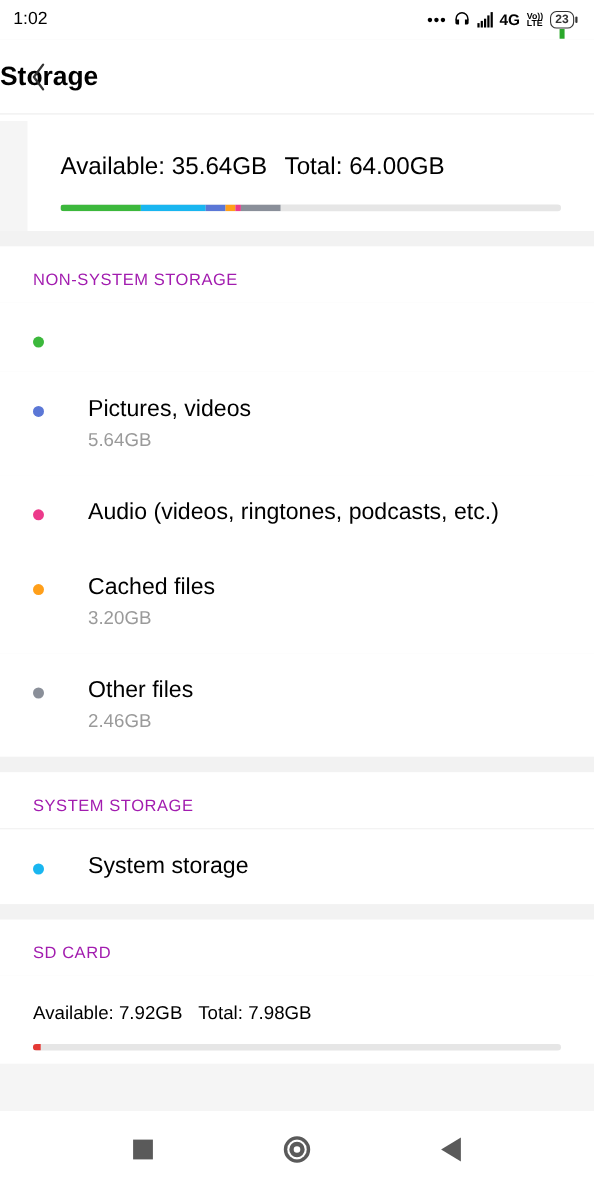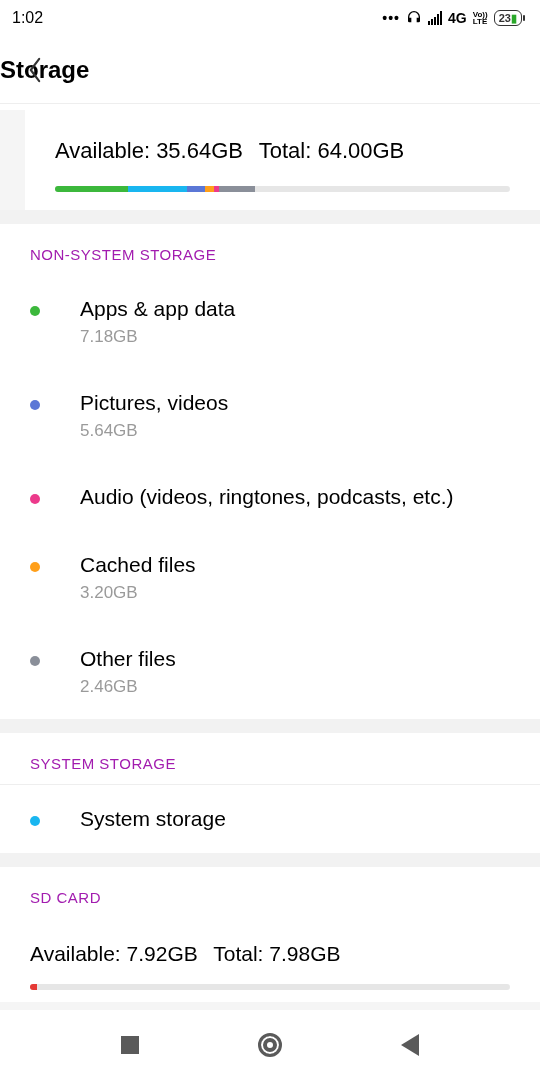--- a/index.html
+++ b/index.html
@@ -20,21 +20,21 @@
     justify-content: space-between;
     padding: 0 18px 0 12px;
     font-size: 16px;
     font-weight: 500;
   }
   .status-right { display: flex; align-items: center; gap: 6px; font-size: 14px; }
   .battery {
     display: inline-flex; align-items: center;
     border: 1.5px solid #333; border-radius: 6px;
     padding: 1px 4px; height: 16px; font-size: 11px; font-weight: 700;
-    position: relative; color: #333;
+    position: relative; color: #333; flex-direction: column;
   }
   .battery::after {
     content: ""; position: absolute; right: -4px; top: 4px;
     width: 2px; height: 6px; background: #333; border-radius: 1px;
   }
   .battery .fill { color:#2aa82a; }
   .header {
     background: #fff;
     height: 68px;
     display: flex;
@@ -76,21 +76,21 @@
     display: flex; align-items: flex-start;
     padding: 22px 30px 22px 30px;
   }
   .dot {
     width: 10px; height: 10px; border-radius: 50%;
     margin-top: 9px; margin-right: 40px; flex-shrink: 0;
   }
   .item-title { font-size: 21px; font-weight: 400; color: #000; }
   .item-sub { font-size: 17px; color: #9a9a9a; margin-top: 6px; }
   .sd-summary { padding: 24px 30px 12px; background:#fff; }
-  .sd-summary .summary-text { font-size: 21px; }
+  .sd-summary .summary-text { font-size: 17px; }
   .sd-bar {
     margin-top: 18px; height: 6px; background: #e6e6e6;
     border-radius: 3px; overflow: hidden;
   }
   .sd-bar .used { height:100%; background:#e53935; width:1.5%; }
   .navbar {
     position: absolute; bottom: 0; left: 0; right: 0;
     height: 70px; background: #fff;
     display: flex; align-items: center; justify-content: space-around;
     padding: 0 60px;
@@ -169,24 +169,20 @@
       <div class="seg" style="width: 8%; background: rgb(138, 143, 153);"></div>
     </div>
 </div>
 
 <div class="spacer-gray"></div>
 
 <div class="section-label">NON-SYSTEM STORAGE</div>
 <div id="items">
     <div class="item">
       <div class="dot" style="background:#3cb83c"></div>
-      <div>
-        <div class="item-title">Apps &amp; app data</div>
-        <div class="item-sub">7.18GB</div>
-      </div>
     </div>
     <div class="item">
       <div class="dot" style="background:#5b77d6"></div>
       <div>
         <div class="item-title">Pictures, videos</div>
         <div class="item-sub">5.64GB</div>
       </div>
     </div>
     <div class="item">
       <div class="dot" style="background:#ec3a8b"></div>

